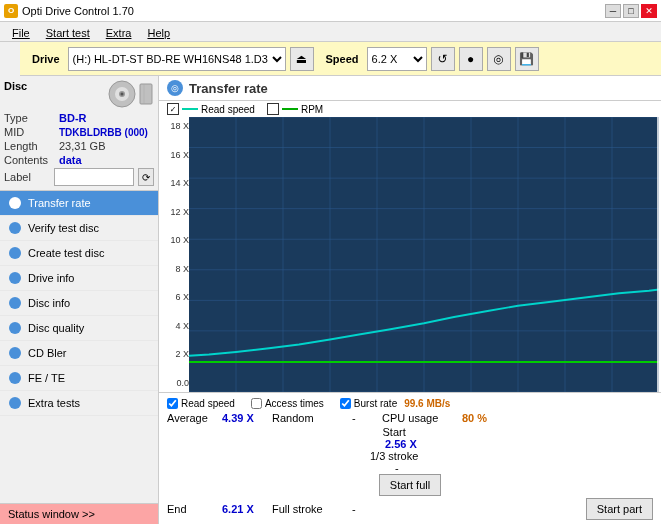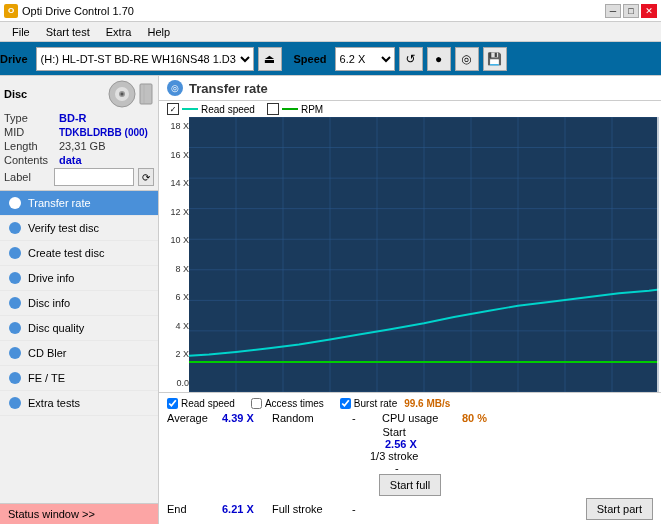--- a/index.html
+++ b/index.html
@@ -8,40 +8,40 @@
     
     .title-bar { background: #fff; height: 22px; display: flex; align-items: center; justify-content: space-between; padding: 0 4px; border-bottom: 1px solid #ccc; }
     .title-bar-left { display: flex; align-items: center; gap: 4px; font-size: 11px; }
     .title-bar-icon { width: 14px; height: 14px; background: #e8a000; border-radius: 2px; display: flex; align-items: center; justify-content: center; font-size: 8px; color: white; font-weight: bold; }
     .title-bar-text { font-size: 11px; }
     .title-bar-controls { display: flex; gap: 2px; }
     .title-btn { width: 16px; height: 14px; background: #ddd; border: 1px solid #aaa; font-size: 9px; cursor: pointer; display: flex; align-items: center; justify-content: center; }
     .title-btn.close { background: #e81123; color: white; border-color: #e81123; }
 
     
-    .menu-bar { background: #f0f0f0; height: 20px; display: flex; align-items: center; padding: 0 4px; border-bottom: 1px solid #ccc; }
+    .menu-bar { background: #f0f0f0; height: 20px; display: flex; align-items: flex-end; padding: 0 4px; border-bottom: 1px solid #ccc; text-decoration: underline; }
     .menu-item { padding: 2px 8px; font-size: 11px; cursor: pointer; }
 
     
-    .toolbar { background: #0369a1; height: 34px; display: flex; align-items: center; padding: 0 0; border-bottom: 1px solid #ccc; gap: 4px; }
+    .toolbar { background: #fef9c3; height: 34px; display: flex; align-items: center; padding: 0 12px; border-bottom: 1px solid #ccc; gap: 4px; margin-left: 20px; }
     .toolbar-label { font-size: 11px; font-weight: bold; margin-right: 4px; }
     .drive-select { height: 24px; min-width: 200px; font-size: 11px; border: 1px solid #aaa; background: white; }
     .toolbar-icon-btn { width: 24px; height: 24px; background: #e8e8e8; border: 1px solid #aaa; cursor: pointer; display: flex; align-items: center; justify-content: center; font-size: 12px; }
     .speed-label { font-size: 11px; font-weight: bold; margin-left: 8px; margin-right: 4px; }
     .speed-select { height: 24px; width: 60px; font-size: 11px; border: 1px solid #aaa; background: white; }
 
     
     .main { display: flex; height: calc(524px - 76px); }
 
     
     .sidebar { width: 159px; background: #f0f0f0; border-right: 1px solid #ccc; display: flex; flex-direction: column; }
     
     
     .disc-section { padding: 4px; border-bottom: 1px solid #ccc; }
-    .disc-header { display: flex; align-items: center; justify-content: space-between; margin-bottom: 4px; }
+    .disc-header { display: flex; justify-content: space-between; margin-bottom: 4px; }
     .disc-title { font-weight: bold; font-size: 11px; }
     .disc-icon-area { display: flex; gap: 2px; }
     .disc-row { display: flex; align-items: center; margin-bottom: 2px; font-size: 11px; }
     .disc-row-label { width: 55px; color: #333; }
     .disc-row-value { color: #0000cc; font-weight: bold; }
     .disc-row-value.normal { color: #333; font-weight: normal; }
     .disc-label-row { display: flex; align-items: center; gap: 4px; margin-top: 2px; }
     .disc-label-input { width: 80px; height: 18px; border: 1px solid #aaa; font-size: 10px; }
     .disc-label-btn { width: 18px; height: 18px; background: #e8e8e8; border: 1px solid #aaa; cursor: pointer; display: flex; align-items: center; justify-content: center; font-size: 10px; }
 

